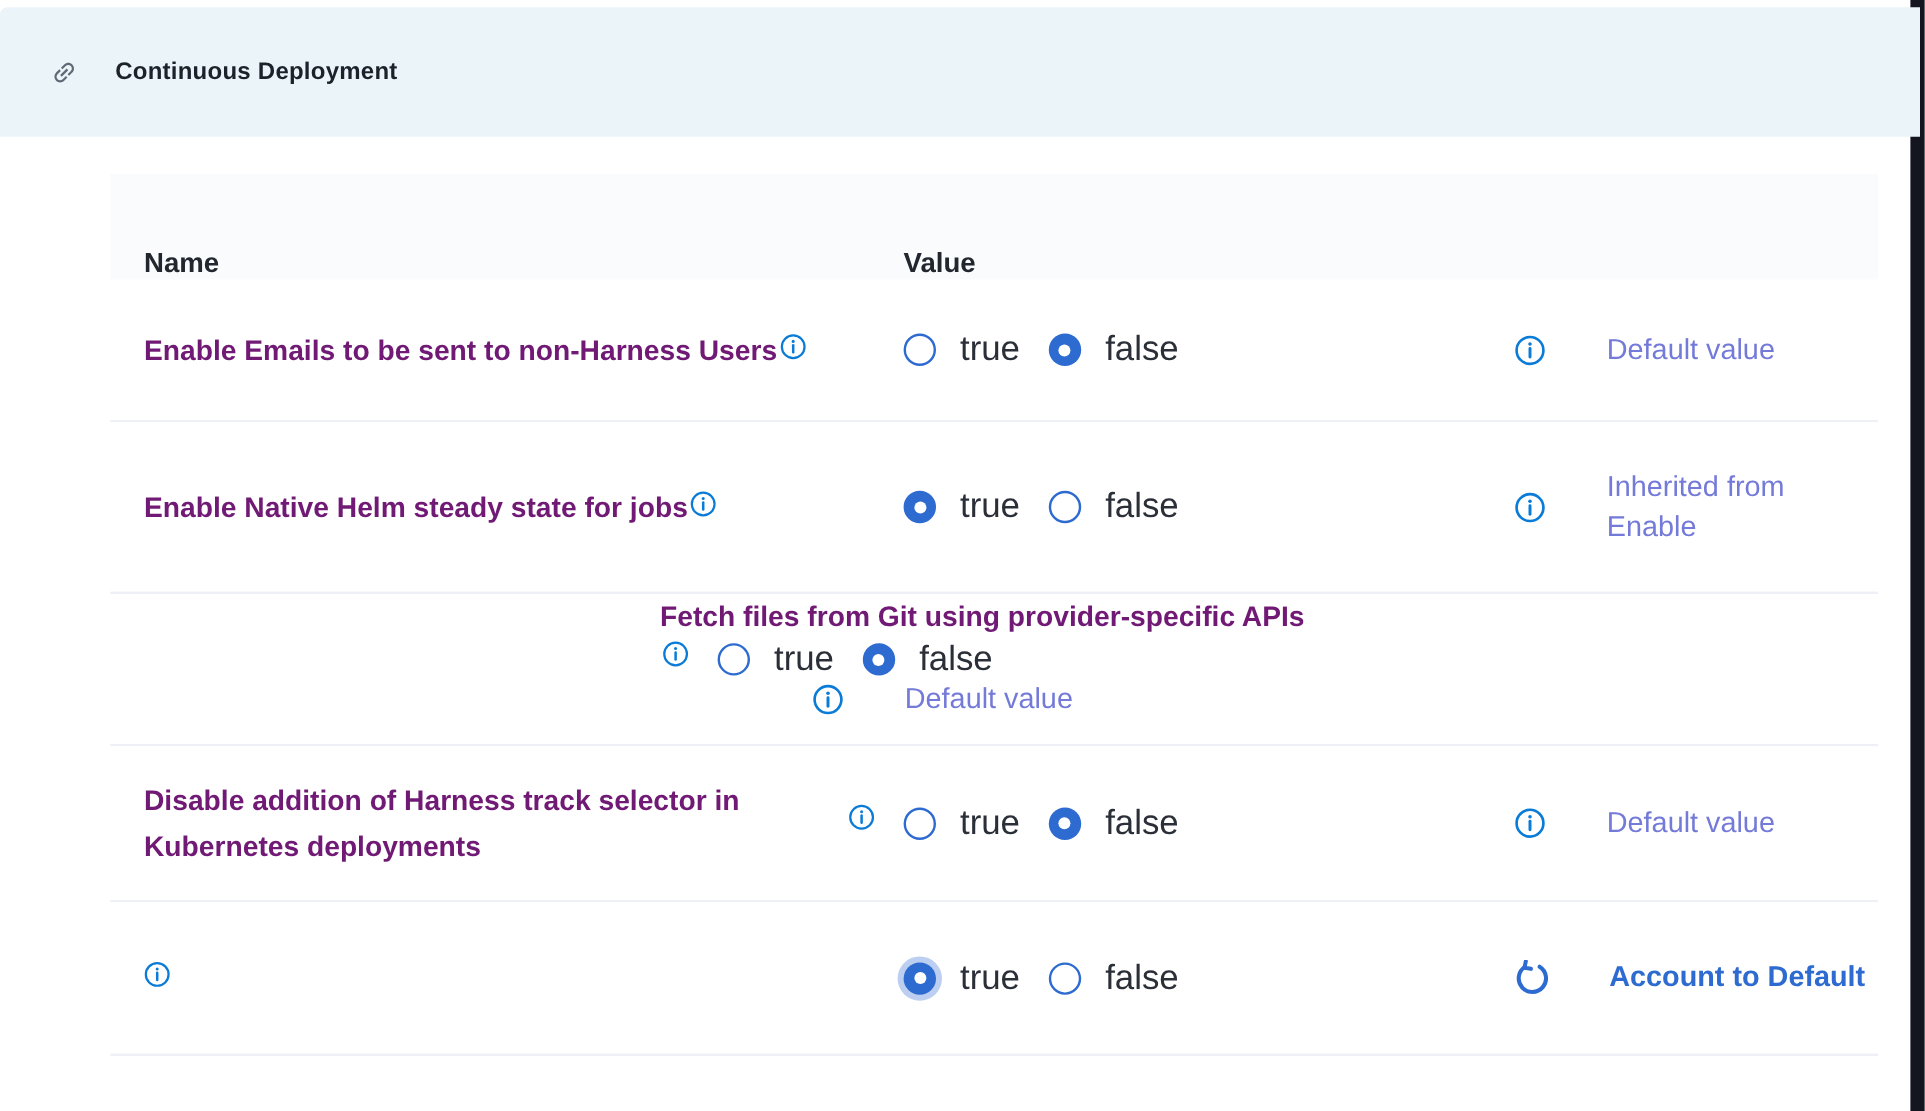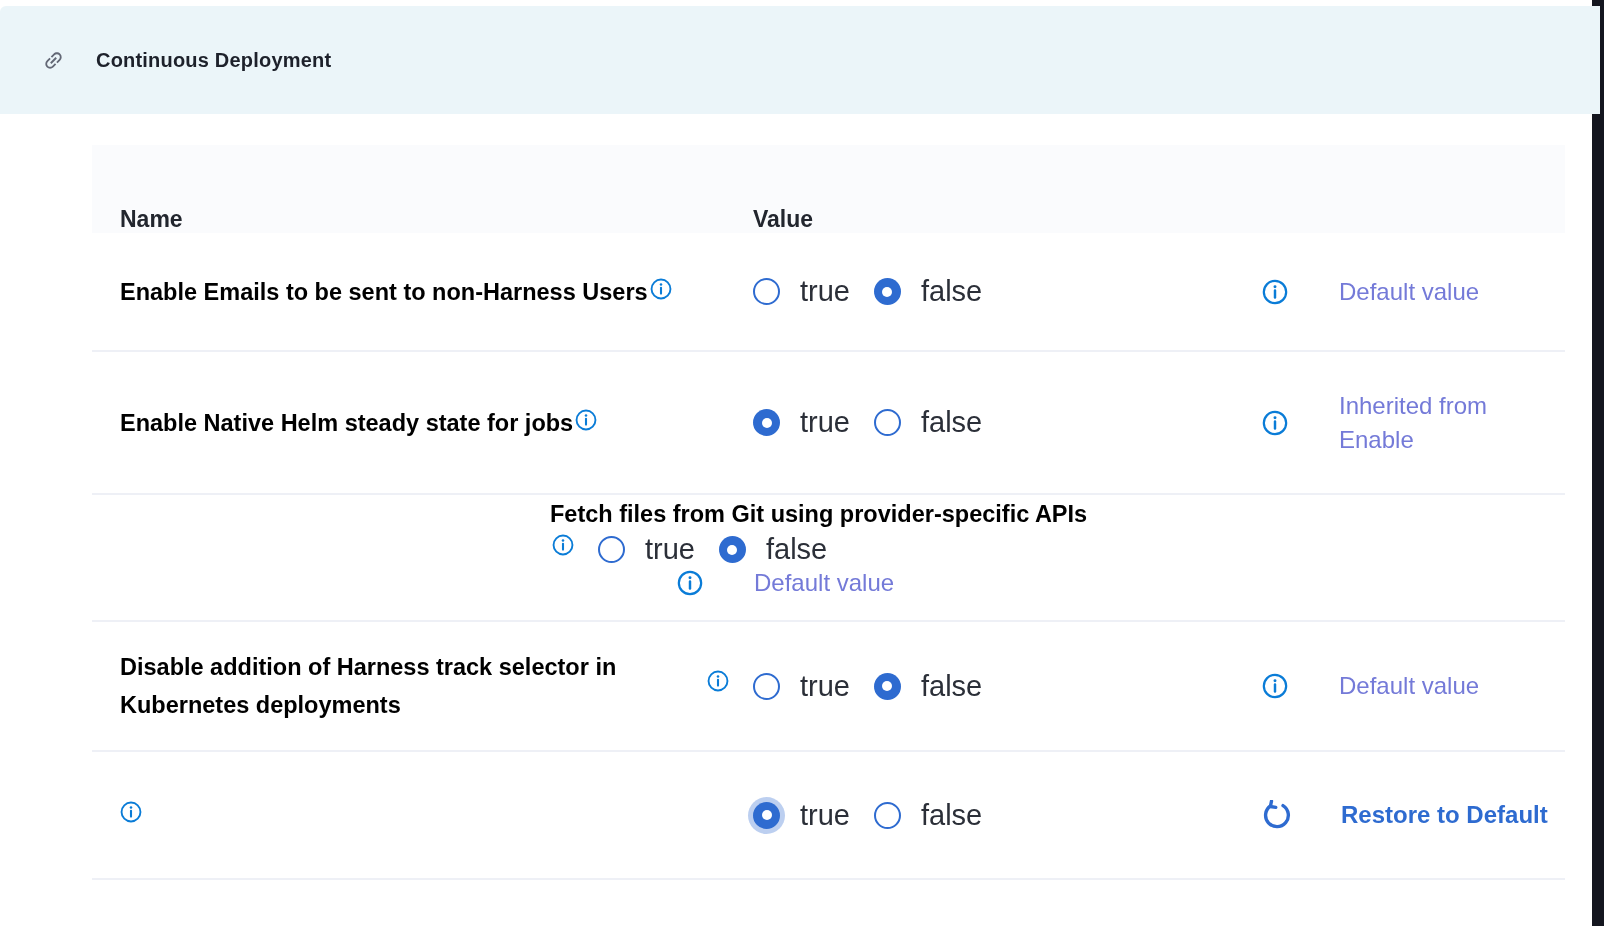--- a/index.html
+++ b/index.html
@@ -51,21 +51,21 @@
   }
   [data-row="0"] { min-height: 119px; }
   [data-row="1"] { min-height: 143px; }
   [data-row="2"] { min-height: 127px; flex-direction: column; }
   [data-row="3"] { min-height: 130px; }
   [data-row="4"] { min-height: 128px; }
 
   .cell { display: flex; align-items: center; }
   .cell.name {
     width: 613px; padding-left: 28px;
-    font-size: 23.5px; font-weight: 700; line-height: 38px; color: #000000;
+    font-size: 23.5px; font-weight: 700; line-height: 38px; color: #701a75;
     gap: 2px;
   }
   .cell.name .setting-label { max-width: 560px; }
   .cell.value { width: 557px; }
   .cell.tagcol { width: 303px; }
 
   
   .info { display: inline-flex; color: #0a7cd7; flex: 0 0 auto; }
   .info.after-name { margin-top: -6px; }
   .lead-slot { width: 48px; display: flex; align-items: center; }
@@ -288,17 +288,17 @@
       </label>
     </div>
     <div class="cell tagcol">
       <span class="tag-wrap restore">
         <span class="tag-ic">
           <svg viewBox="0 0 24 24" width="30" height="30" fill="none" aria-hidden="true">
             <path d="M16.8 4.5 A9.1 9.1 0 1 1 7.0 4.6" stroke="currentColor" stroke-width="2.7" stroke-linecap="round"></path>
             <path d="M7.6 0.9 L6.7 5.2 L11.0 5.9" stroke="currentColor" stroke-width="2.7" stroke-linecap="round" stroke-linejoin="round"></path>
           </svg>
         </span>
-        <span class="tag-text">Restore to Default</span>
+        <span class="tag-text">Account to Default</span>
       </span>
     </div>
   </div>
 </main>
 
 </body></html>

